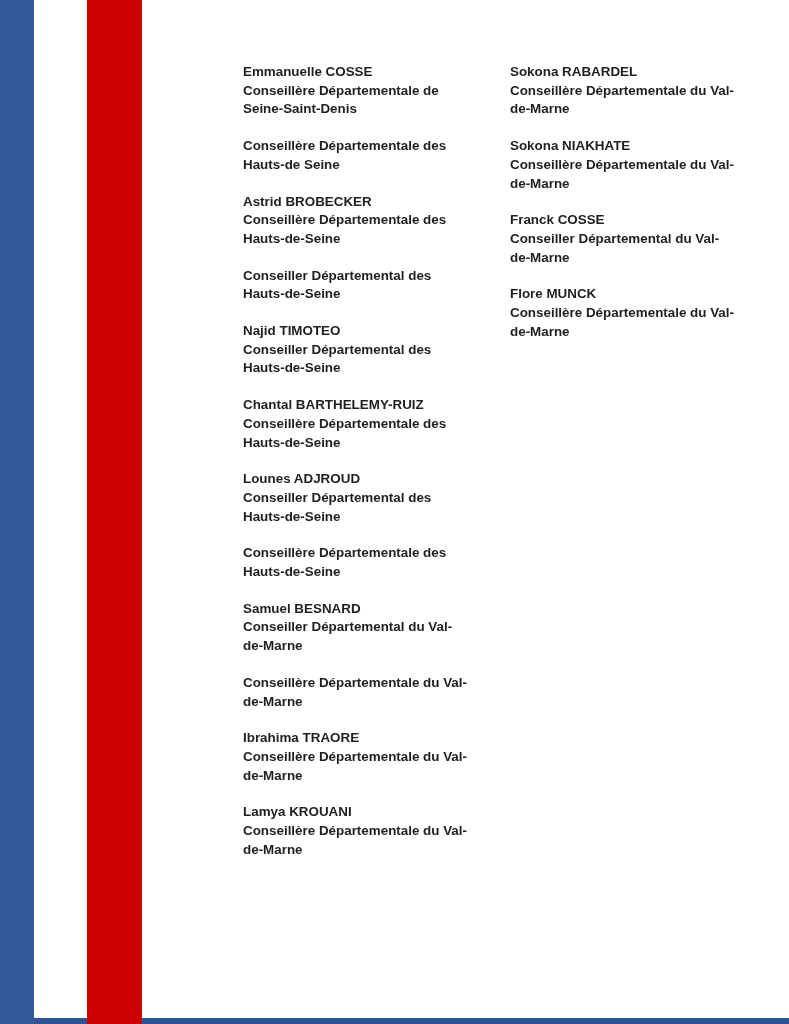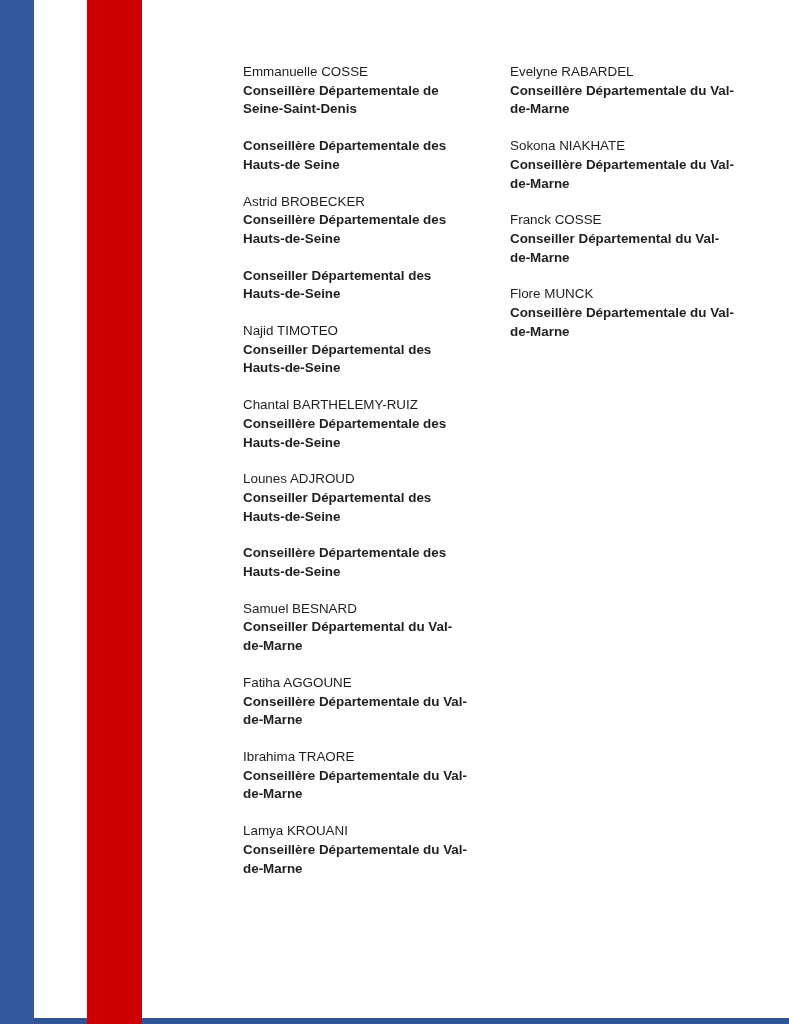--- a/index.html
+++ b/index.html
@@ -50,21 +50,21 @@
   }
   .col-1 { width: 267px; }
   .col-2 { width: 240px; }
   .entry {
     margin: 0 0 18px 0;
     color: #1f1f1f;
     font-size: 13.4px;
     line-height: 18.7px;
   }
   .entry .name {
-    font-weight: normal;
+    font-weight: bold;
     white-space: nowrap;
   }
   .entry .role {
     font-weight: bold;
   }
 </style>
 </head>
 <body>
 
 <div class="page">
@@ -110,37 +110,36 @@
   <div class="entry">
     <div class="role">Conseillère Départementale des<br>Hauts-de-Seine</div>
   </div>
 
   <div class="entry">
     <div class="name">Samuel BESNARD</div>
     <div class="role">Conseiller Départemental du Val-<br>de-Marne</div>
   </div>
 
   <div class="entry">
-    <div class="name">Fatiha AGGOUNE</div>
     <div class="role">Conseillère Départementale du Val-<br>de-Marne</div>
   </div>
 
   <div class="entry">
     <div class="name">Ibrahima TRAORE</div>
     <div class="role">Conseillère Départementale du Val-<br>de-Marne</div>
   </div>
 
   <div class="entry">
     <div class="name">Lamya KROUANI</div>
     <div class="role">Conseillère Départementale du Val-<br>de-Marne</div>
   </div>
 </div>
     <div class="col col-2">
   <div class="entry">
-    <div class="name">Evelyne RABARDEL</div>
+    <div class="name">Sokona RABARDEL</div>
     <div class="role">Conseillère Départementale du Val-<br>de-Marne</div>
   </div>
 
   <div class="entry">
     <div class="name">Sokona NIAKHATE</div>
     <div class="role">Conseillère Départementale du Val-<br>de-Marne</div>
   </div>
 
   <div class="entry">
     <div class="name">Franck COSSE</div>

